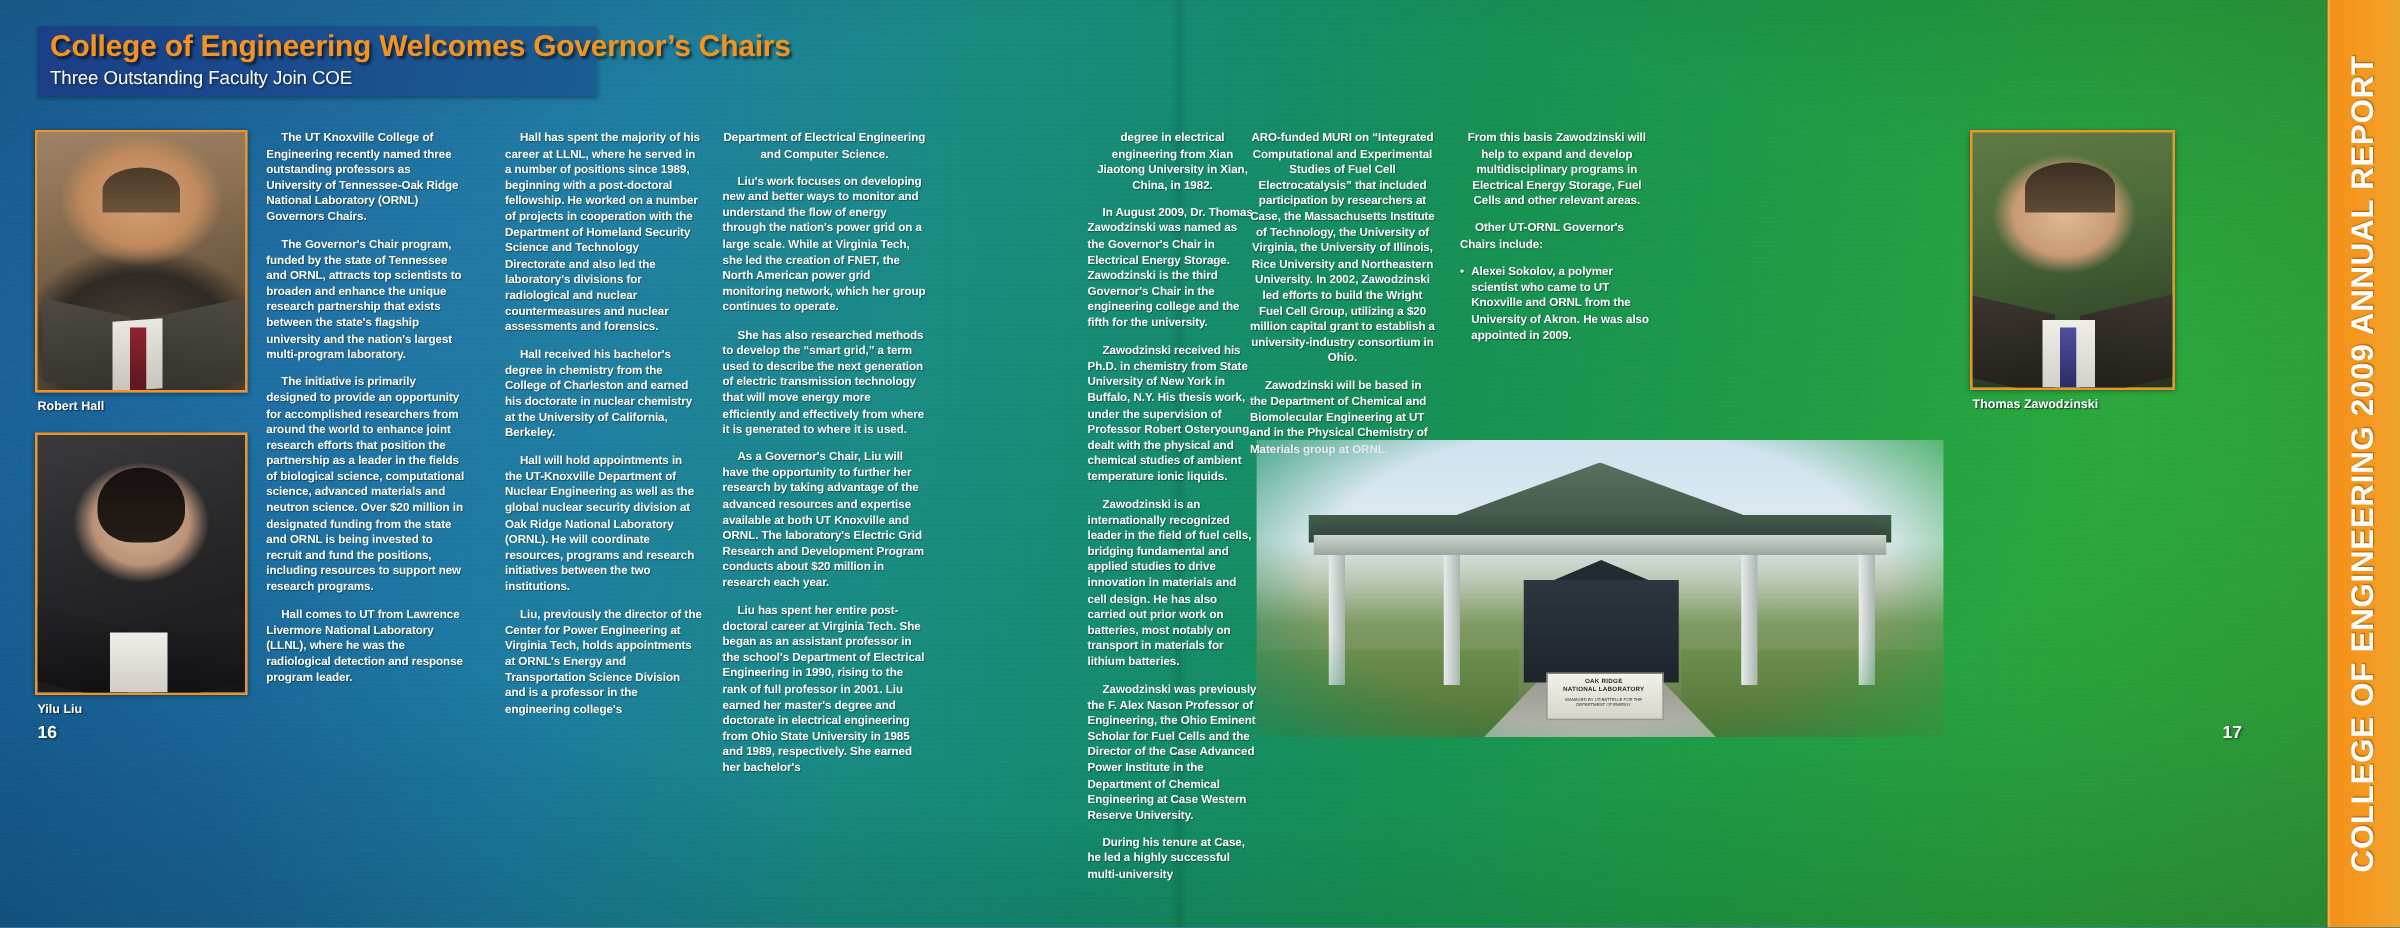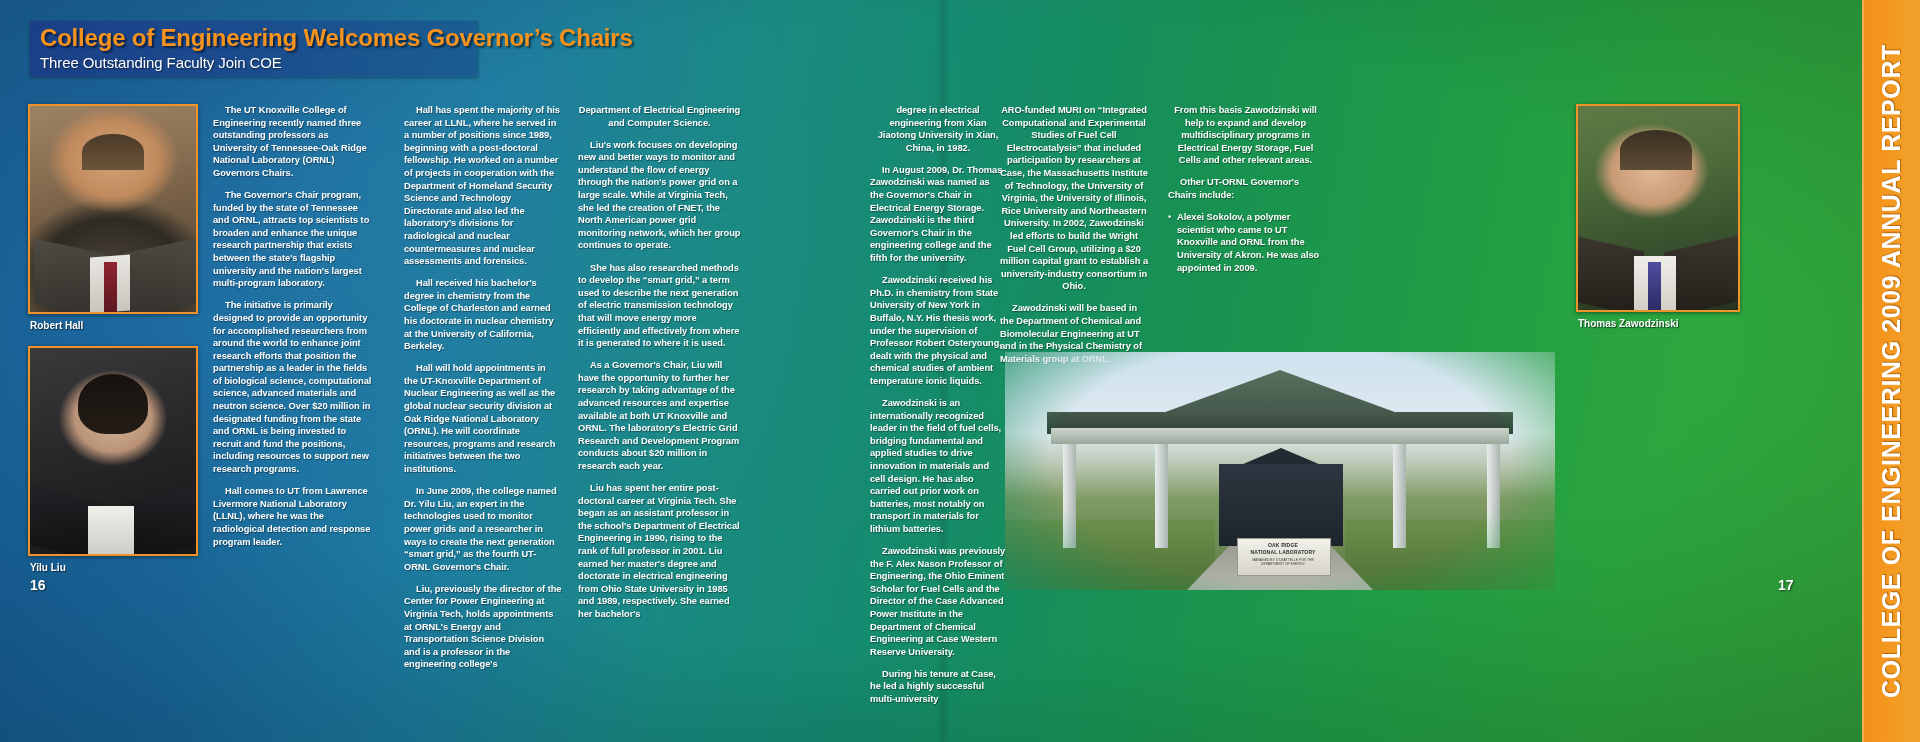--- a/index.html
+++ b/index.html
@@ -275,21 +275,20 @@
   <div class="col-text" id="col1">
       <p>The UT Knoxville College of Engineering recently named three outstanding professors as University of Tennessee-Oak Ridge National Laboratory (ORNL) Governors Chairs.</p>
       <p>The Governor's Chair program, funded by the state of Tennessee and ORNL, attracts top scientists to broaden and enhance the unique research partnership that exists between the state's flagship university and the nation's largest multi-program laboratory.</p>
       <p>The initiative is primarily designed to provide an opportunity for accomplished researchers from around the world to enhance joint research efforts that position the partnership as a leader in the fields of biological science, computational science, advanced materials and neutron science. Over $20 million in designated funding from the state and ORNL is being invested to recruit and fund the positions, including resources to support new research programs.</p>
       <p>Hall comes to UT from Lawrence Livermore National Laboratory (LLNL), where he was the radiological detection and response program leader.</p>
     </div>
   <div class="col-text" id="col2">
       <p>Hall has spent the majority of his career at LLNL, where he served in a number of positions since 1989, beginning with a post-doctoral fellowship. He worked on a number of projects in cooperation with the Department of Homeland Security Science and Technology Directorate and also led the laboratory's divisions for radiological and nuclear countermeasures and nuclear assessments and forensics.</p>
       <p>Hall received his bachelor's degree in chemistry from the College of Charleston and earned his doctorate in nuclear chemistry at the University of California, Berkeley.</p>
       <p>Hall will hold appointments in the UT-Knoxville Department of Nuclear Engineering as well as the global nuclear security division at Oak Ridge National Laboratory (ORNL). He will coordinate resources, programs and research initiatives between the two institutions.</p>
-      <p>In June 2009, the college named Dr. Yilu Liu, an expert in the technologies used to monitor power grids and a researcher in ways to create the next generation “smart grid,” as the fourth UT-ORNL Governor's Chair.</p>
       <p>Liu, previously the director of the Center for Power Engineering at Virginia Tech, holds appointments at ORNL's Energy and Transportation Science Division and is a professor in the engineering college's</p>
     </div>
   <div class="col-text" id="col3">
       <p class="noind">Department of Electrical Engineering and Computer Science.</p>
       <p>Liu's work focuses on developing new and better ways to monitor and understand the flow of energy through the nation's power grid on a large scale. While at Virginia Tech, she led the creation of FNET, the North American power grid monitoring network, which her group continues to operate.</p>
       <p>She has also researched methods to develop the “smart grid,” a term used to describe the next generation of electric transmission technology that will move energy more efficiently and effectively from where it is generated to where it is used.</p>
       <p>As a Governor's Chair, Liu will have the opportunity to further her research by taking advantage of the advanced resources and expertise available at both UT Knoxville and ORNL. The laboratory's Electric Grid Research and Development Program conducts about $20 million in research each year.</p>
       <p>Liu has spent her entire post-doctoral career at Virginia Tech. She began as an assistant professor in the school's Department of Electrical Engineering in 1990, rising to the rank of full professor in 2001. Liu earned her master's degree and doctorate in electrical engineering from Ohio State University in 1985 and 1989, respectively. She earned her bachelor's</p>
     </div>
   <div class="col-text" id="col4">

